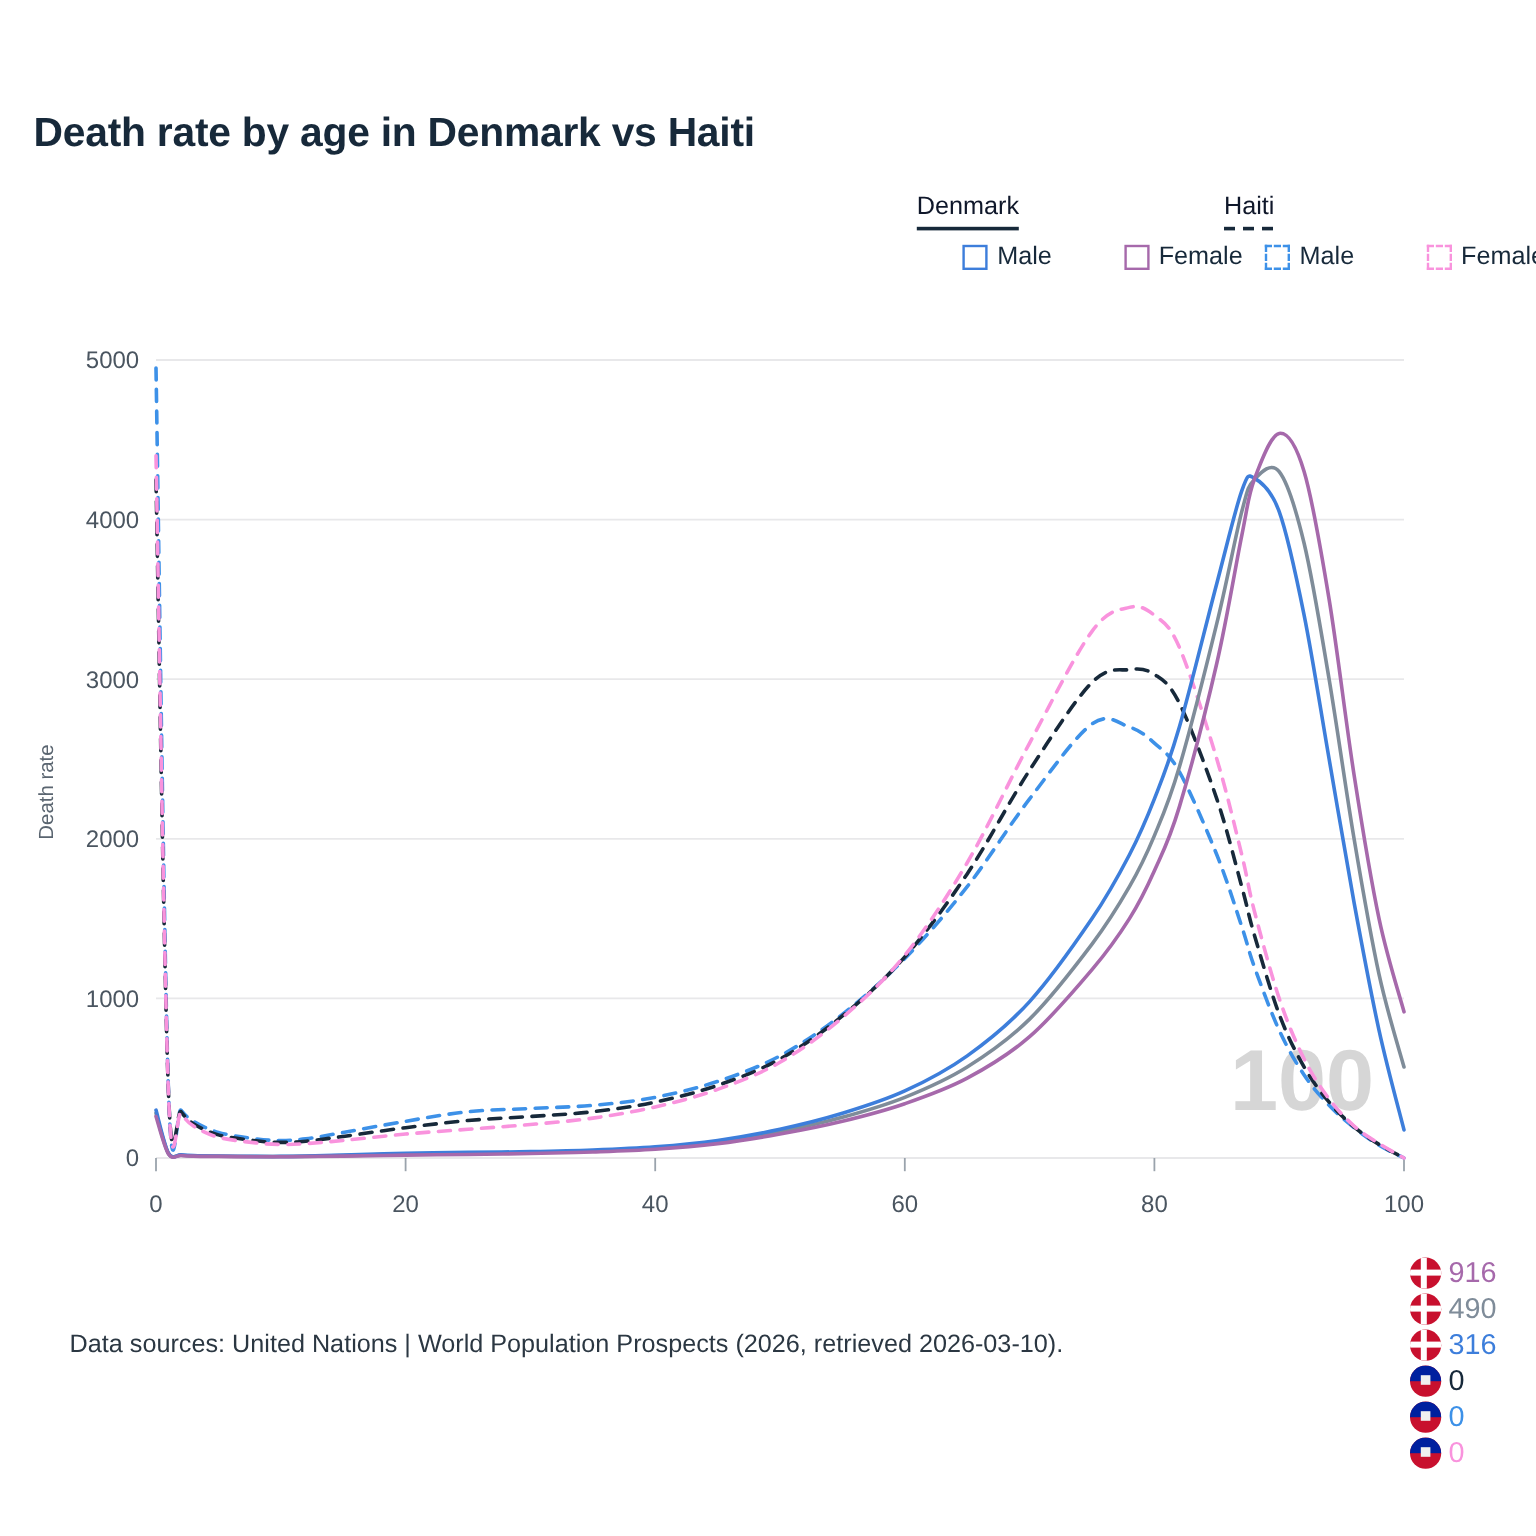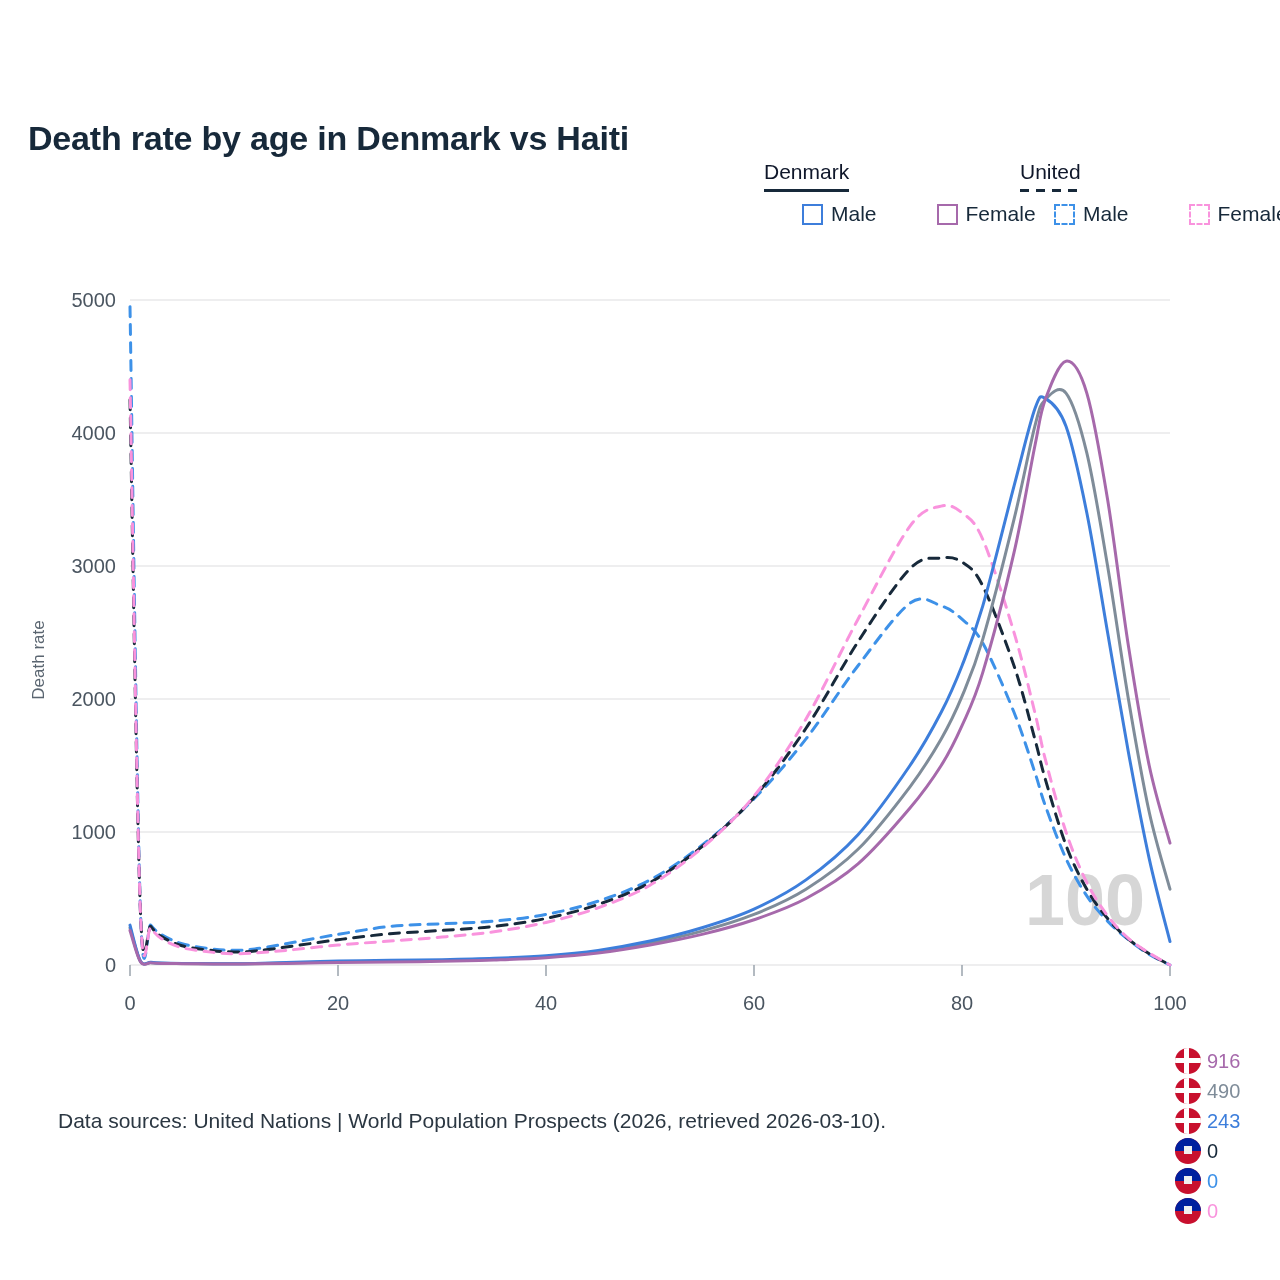--- a/index.html
+++ b/index.html
@@ -21,21 +21,20 @@
     height: 1280px;
   }
   .title {
     position: absolute;
     left: 28px;
     top: 92px;
     font-size: 34px;
     font-weight: bold;
     color: #17293a;
     letter-spacing: -0.2px;
-    margin-top: 27px;
   }
 
   
   .legend {
     position: absolute;
     left: 750px;
     top: 160px;
     width: 510px;
     height: 85px;
   }
@@ -155,21 +154,21 @@
     position: absolute;
     left: 0; top: 0; width: 26px; height: 13px;
     background: #00209f;
   }
   .flag.ht::after {
     content: "";
     position: absolute;
     left: 9px; top: 8px; width: 8px; height: 8px;
     background: #f0f0f0;
   }
-  .endval { font-size: 20px; }
+  .endval { font-size: 24px; }
 
   
   .footer {
     position: absolute;
     left: 34px;
     top: 1105px;
     font-size: 21px;
     color: #2b3742;
     line-height: 1.55;
     margin-left: 24px;
@@ -181,21 +180,21 @@
 <div id="page">
 
   <div class="title">Death rate by age in Denmark vs Haiti</div>
 
   <div class="legend">
     <div class="legend-group denmark">
       <span class="legend-group-label">Denmark</span>
       <div class="legend-rule solid"></div>
     </div>
     <div class="legend-group haiti">
-      <span class="legend-group-label">United</span>
+      <span class="legend-group-label">Haiti</span>
       <div class="legend-rule dashed"></div>
     </div>
 
     <div class="legend-items denmark">
       <div class="legend-item">
         <span class="swatch solid-blue"></span>
         <span class="legend-label">Male</span>
       </div>
       <div class="legend-item">
         <span class="swatch solid-purple"></span>
@@ -270,21 +269,21 @@
     <div class="endrow">
       <span class="flag dk"></span>
       <span class="endval" style="color:#a669ab">916</span>
     </div>
     <div class="endrow">
       <span class="flag dk"></span>
       <span class="endval" style="color:#7f8c99">490</span>
     </div>
     <div class="endrow">
       <span class="flag dk"></span>
-      <span class="endval" style="color:#3d7edb">243</span>
+      <span class="endval" style="color:#3d7edb">316</span>
     </div>
     <div class="endrow">
       <span class="flag ht"></span>
       <span class="endval" style="color:#17293a">0</span>
     </div>
     <div class="endrow">
       <span class="flag ht"></span>
       <span class="endval" style="color:#3d91e8">0</span>
     </div>
     <div class="endrow">

